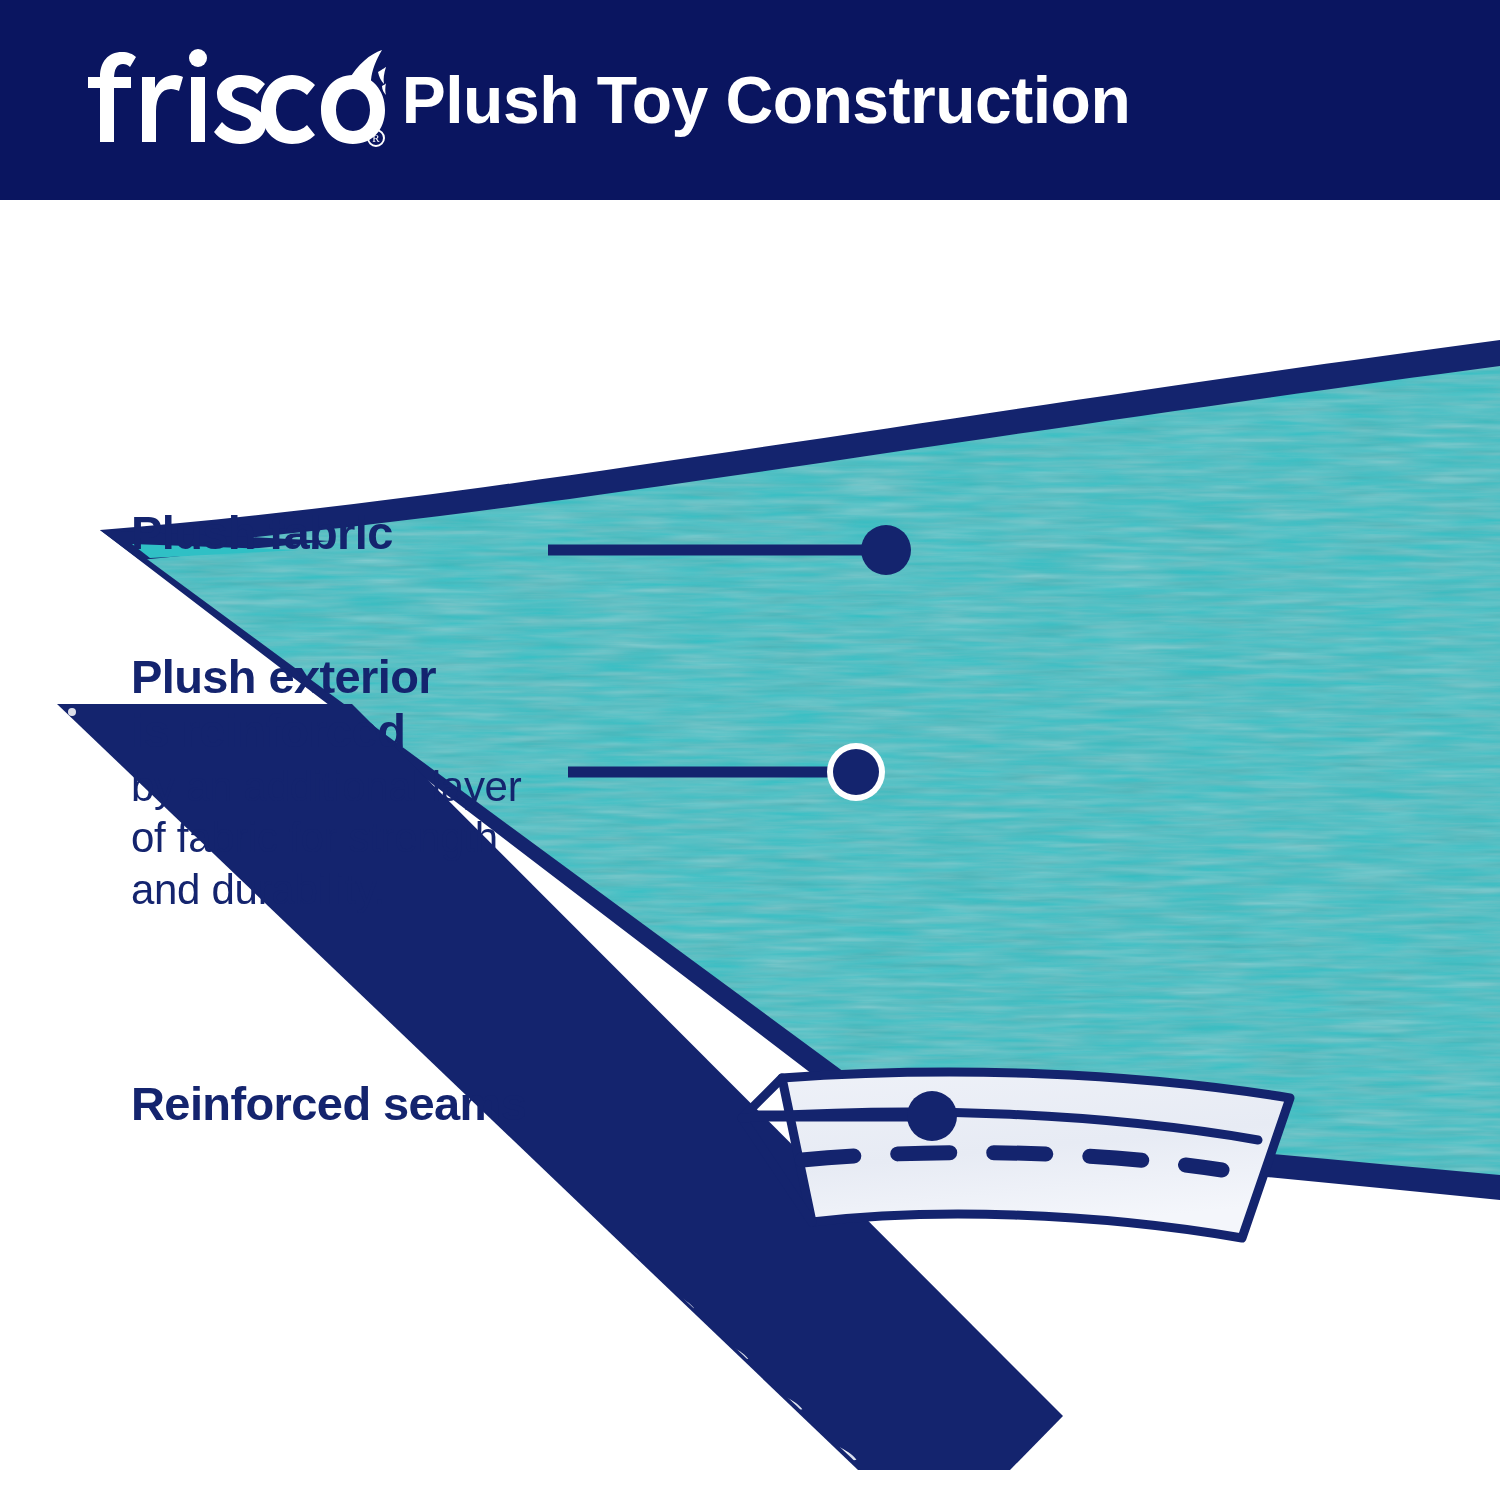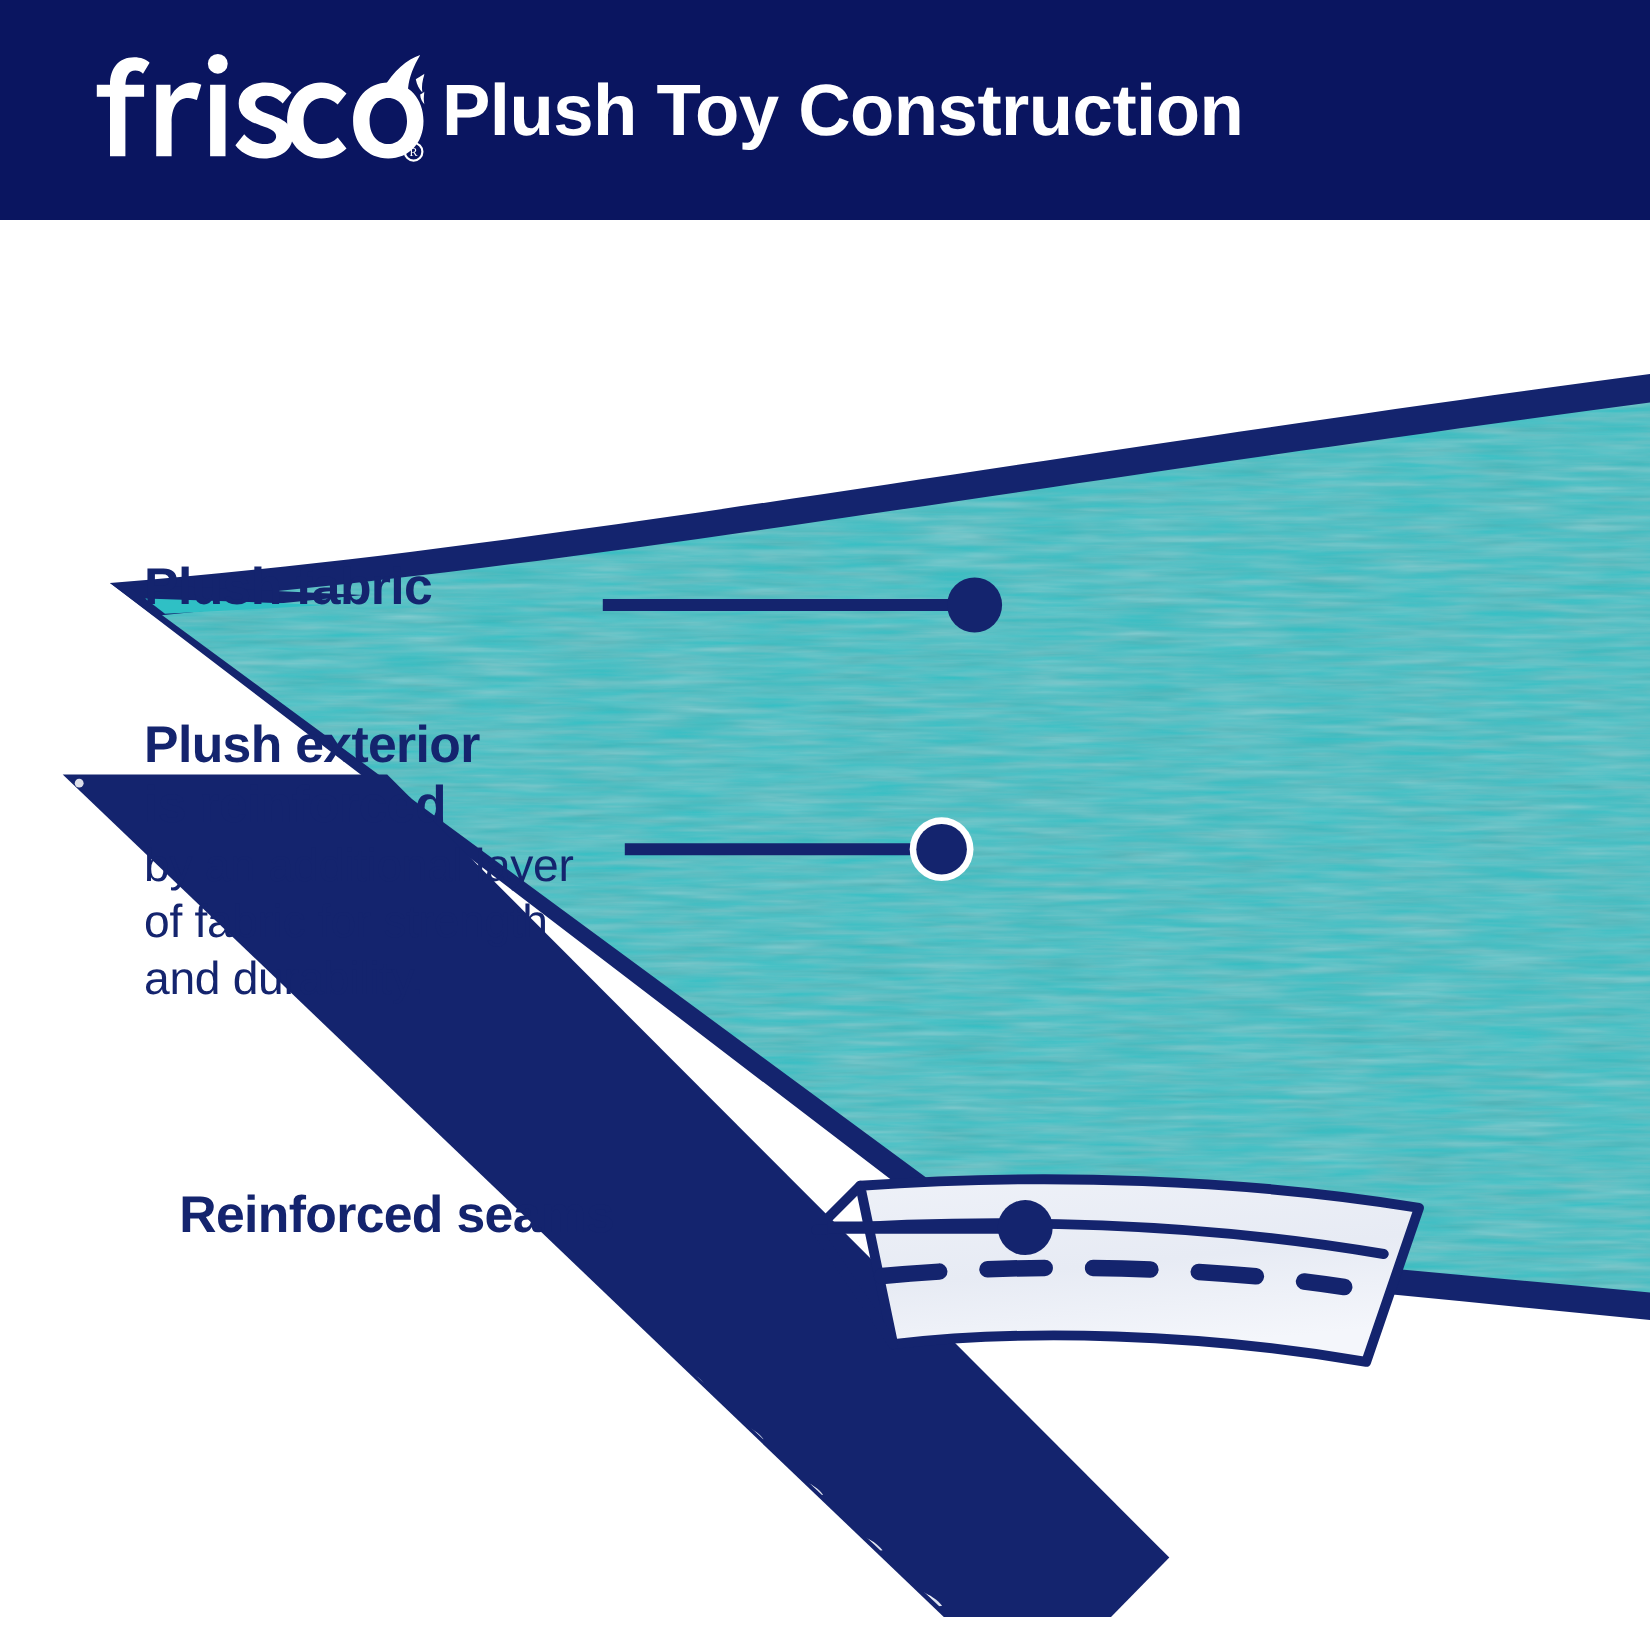--- a/index.html
+++ b/index.html
@@ -75,21 +75,21 @@
   .callout .body {
     font-size: 42px;
     font-weight: normal;
     line-height: 1.22;
     letter-spacing: -0.3px;
     white-space: pre-line;
     margin-top: 4px;
   }
   #callout-1 { left: 131px; top: 506px; }
   #callout-2 { left: 131px; top: 650px; }
-  #callout-3 { left: 131px; top: 1077px; margin-left: 32px; }
+  #callout-3 { left: 131px; top: 1077px; }
 </style>
 </head>
 <body>
 
 <div id="page">
 
   <div id="header-bar">
 
     <div id="brand-logo" aria-label="frisco">
       <svg viewBox="0 0 300 104" width="300" height="104">

